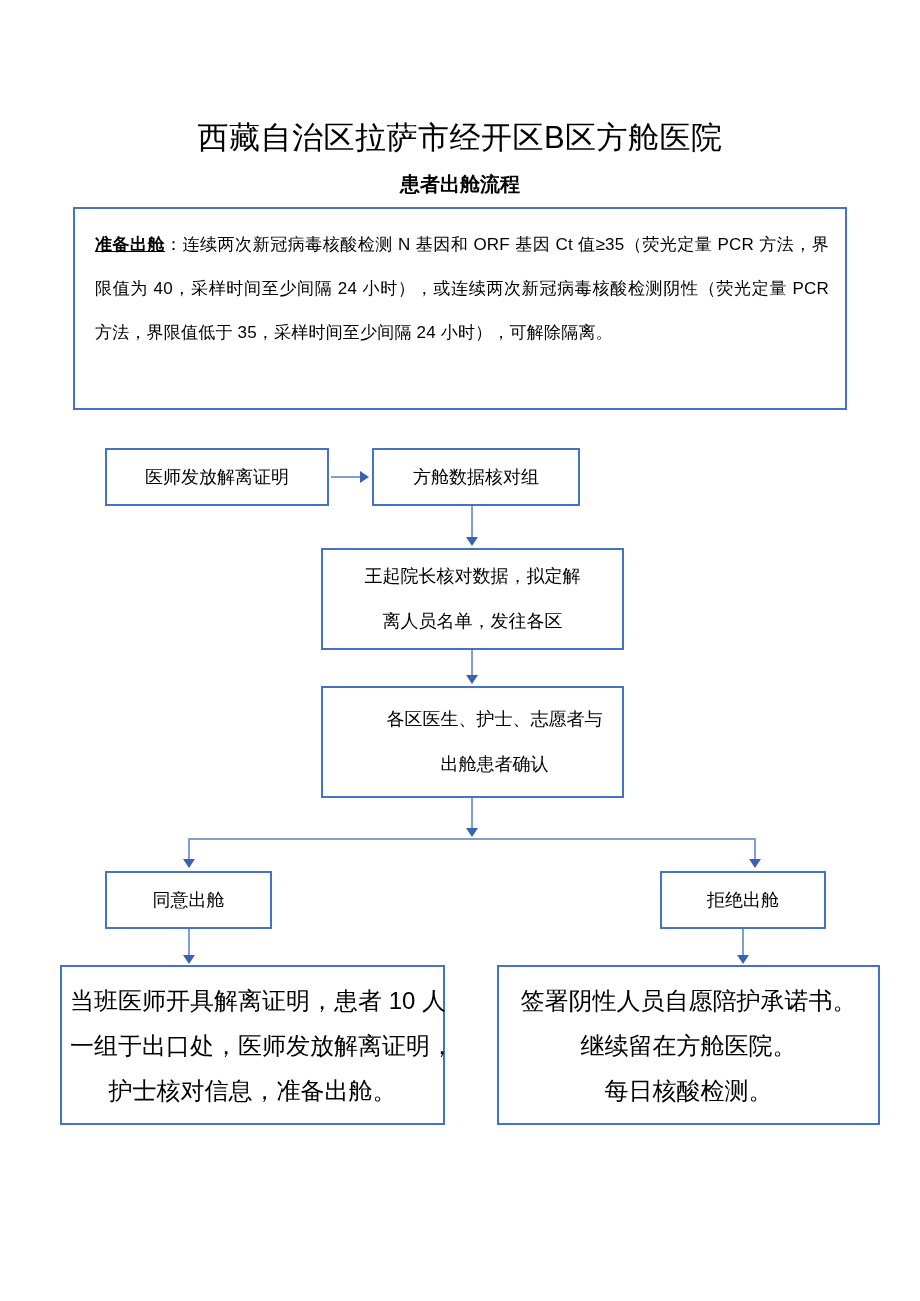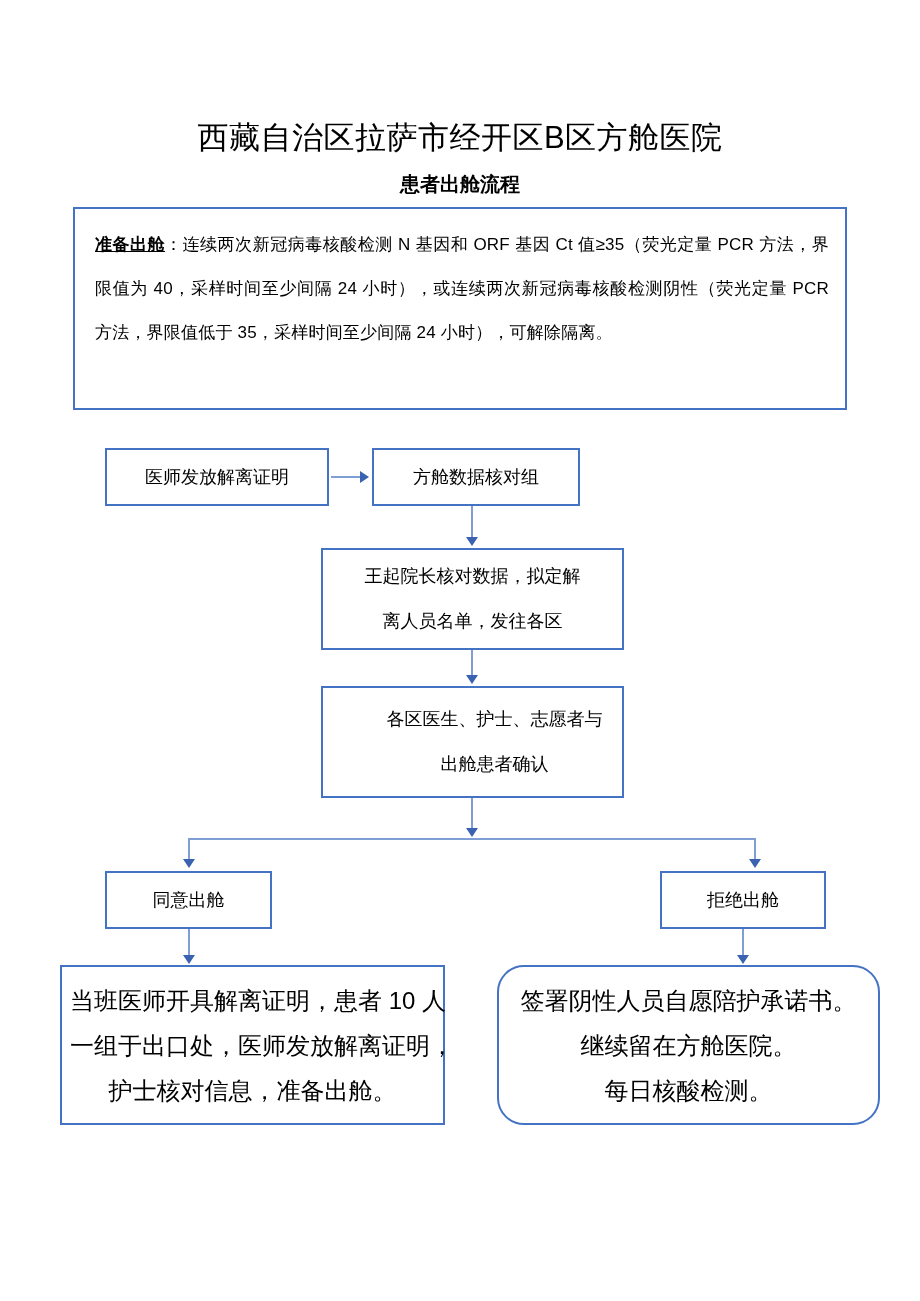--- a/index.html
+++ b/index.html
@@ -90,21 +90,21 @@
   .fbox .lines div { white-space: nowrap; }
 
   
   #box-data        { left: 105px;  top: 448px;  width: 224px; height: 58px;  }
   #box-verify      { left: 372px;  top: 448px;  width: 208px; height: 58px;  }
   #box-director    { left: 321px;  top: 548px;  width: 303px; height: 102px; }
   #box-confirm     { left: 321px;  top: 686px;  width: 303px; height: 112px; padding-left: 44px; }
   #box-agree       { left: 105px;  top: 871px;  width: 167px; height: 58px;  }
   #box-refuse      { left: 660px;  top: 871px;  width: 166px; height: 58px;  }
   #box-discharge   { left: 60px;   top: 965px;  width: 385px; height: 160px; }
-  #box-stay        { left: 497px;  top: 965px;  width: 383px; height: 160px; border-radius: 27px; }
+  #box-stay        { left: 497px;  top: 965px;  width: 383px; height: 160px; }
 
   #box-discharge .lines, #box-stay .lines { line-height: 45px; font-size: 24px; }
   #box-director .lines, #box-confirm .lines { line-height: 45px; }
 
   
   .conn {
     position: absolute;
     background: #7f9fd4;
   }
   .conn-v { width: 2px; }

